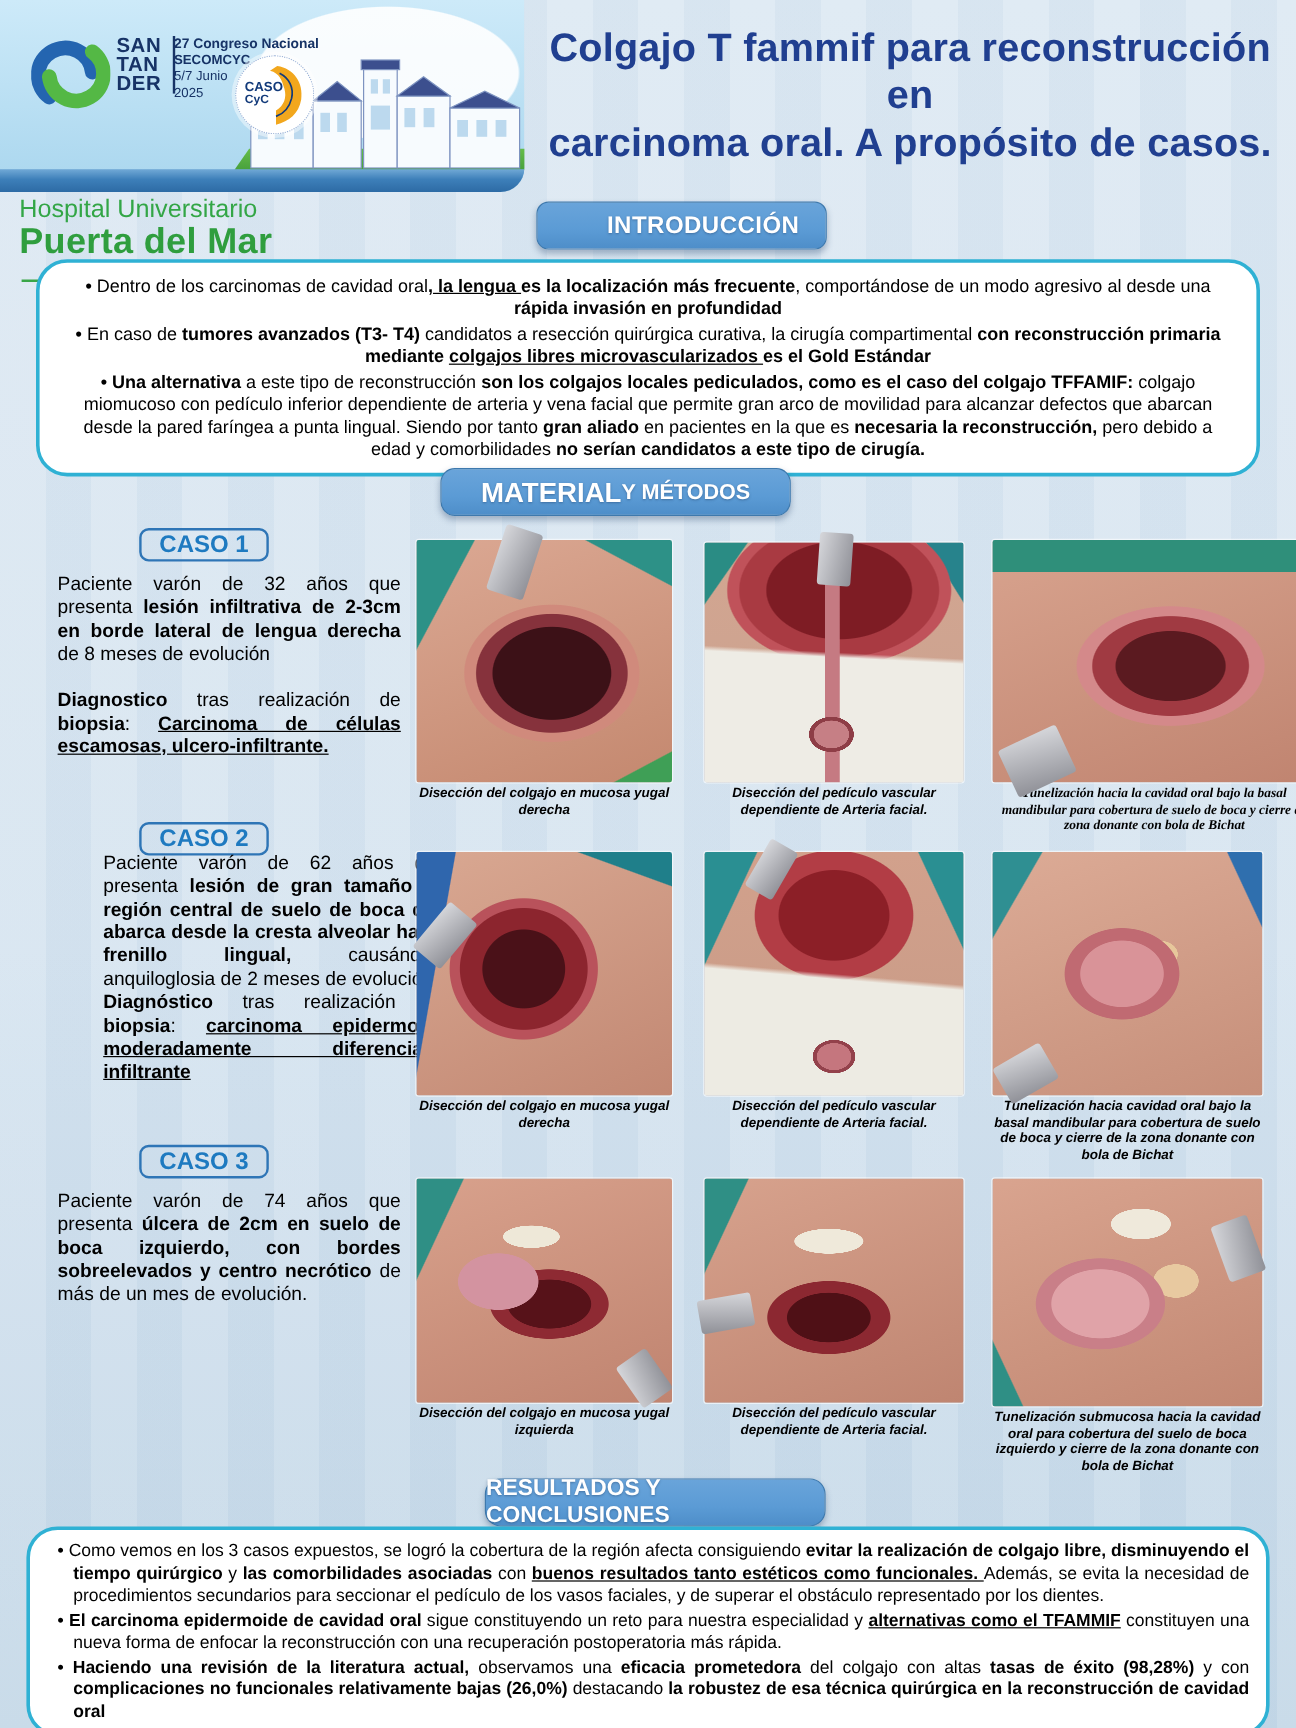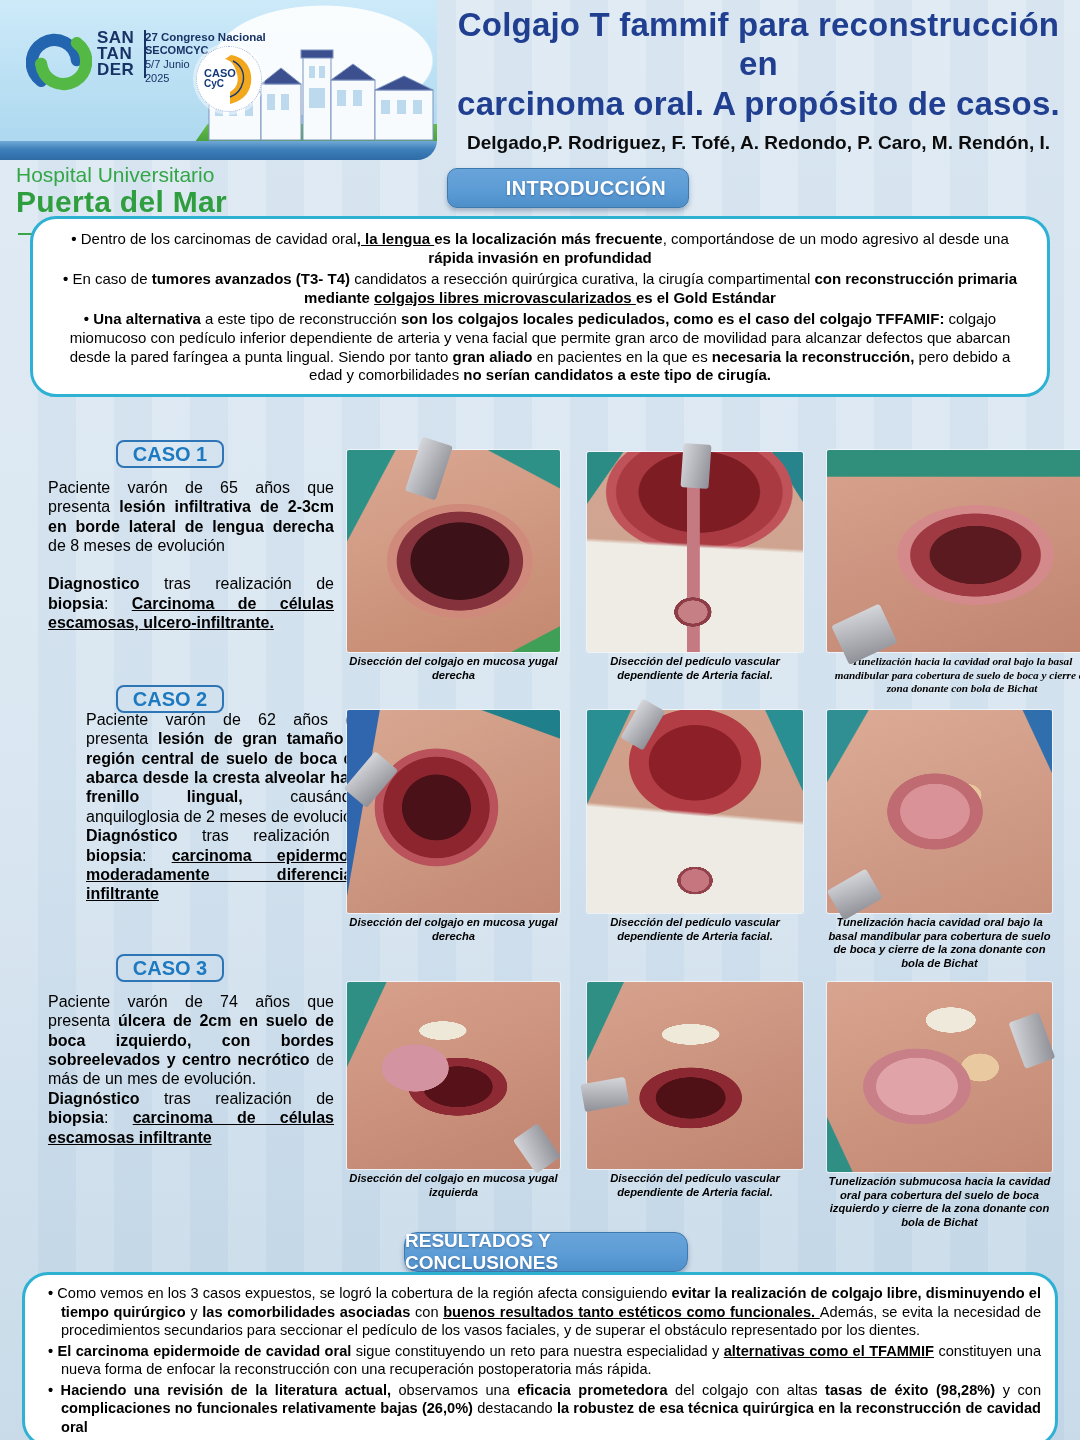--- a/index.html
+++ b/index.html
@@ -197,64 +197,66 @@
         <path d="M36 14 C44 18 48 26 46 35 C44 43 39 48 33 50" fill="none" stroke="#123a7a" stroke-width="1.4"></path>
       </svg>
       <div class="st"><span>CASO</span><small>CyC</small></div>
     </div>
     <div class="band"></div>
   </div>
 
   <div class="titlezone">
     <div class="ptitle">Colgajo T fammif para  reconstrucción en</div>
     <div class="ptitle">carcinoma oral. A propósito de casos.</div>
-    <div class="authors">Delgado,P. Rodriguez, F. Tofé, A. Redondo, P. Caro, M. Rendón, I.</div>
   </div>
 
   <div class="hosp">
     <div class="h1">Hospital Universitario</div>
     <div class="h2">Puerta del Mar</div>
     <svg width="250" height="26" viewBox="0 0 250 26">
       <path d="M2 16 H150 l5 -12 l7 22 l5 -10 H248" fill="none" stroke="#3aa648" stroke-width="2.2" stroke-linejoin="round"></path>
     </svg>
   </div>
 
   <div class="shead sh-intro">
     <span>INTRODUCCIÓN</span>
   </div>
   <div class="panel panel-intro">
     <p class="ib"><span>Dentro de los carcinomas de cavidad oral</span><span style="font-weight: bold; text-decoration: underline;">, la lengua </span><span style="font-weight: bold;">es la localización más frecuente</span><span>, comportándose de un modo agresivo al desde una </span><span style="font-weight: bold;">rápida invasión en profundidad</span></p>
     <p class="ib"><span>En caso de </span><span style="font-weight: bold;">tumores avanzados (T3- T4)</span><span> candidatos a resección quirúrgica curativa,  la cirugía compartimental </span><span style="font-weight: bold;">con reconstrucción primaria mediante </span><span style="font-weight: bold; text-decoration: underline;">colgajos libres microvascularizados </span><span style="font-weight: bold;">es el Gold Estándar</span></p>
     <p class="ib"><span style="font-weight: bold;">Una alternativa</span><span> a este tipo de reconstrucción </span><span style="font-weight: bold;">son los colgajos locales pediculados, como es el caso del colgajo TFFAMIF:</span><span> colgajo miomucoso con pedículo inferior dependiente de arteria y vena facial que permite gran arco de movilidad para alcanzar defectos que abarcan desde la pared faríngea a punta lingual. Siendo por tanto </span><span style="font-weight: bold;">gran aliado</span><span> en pacientes en la que es </span><span style="font-weight: bold;">necesaria la reconstrucción,</span><span> pero debido a edad y  comorbilidades </span><span style="font-weight: bold;">no serían candidatos a este tipo de cirugía.</span></p>
   </div>
 
+  <div class="shead sh-mat">
+    <span>MATERIAL</span>
+      <span class="tail"> Y MÉTODOS</span>
+  </div>
 
   <div class="claybl" style="top:440px;">
       <span>CASO 1</span>
     </div>
   <div class="ctext" style="top:478px;">
-    <p><span>Paciente varón de 65 años que presenta </span><span style="font-weight: bold;">lesión infiltrativa de 2-3cm en borde lateral de lengua derecha</span><span> de 8 meses de evolución</span></p>
+    <p><span>Paciente varón de 32 años que presenta </span><span style="font-weight: bold;">lesión infiltrativa de 2-3cm en borde lateral de lengua derecha</span><span> de 8 meses de evolución</span></p>
     <div class="gap"></div>
     <p><span style="font-weight: bold;">Diagnostico</span><span> tras realización de </span><span style="font-weight: bold;">biopsia</span><span>: </span><span style="font-weight: bold; text-decoration: underline;">Carcinoma de células escamosas, ulcero-infiltrante.</span></p>
   </div>
 
   <div class="claybl" style="top:685px;">
       <span>CASO 2</span>
     </div>
   <div class="ctext" style="top:710px;margin-left:38px;">
     <p><span>Paciente varón de 62 años que presenta </span><span style="font-weight: bold;">lesión de gran tamaño en región central  de suelo de boca que abarca desde la cresta alveolar hasta frenillo lingual,</span><span> causándole anquiloglosia de 2 meses de evolución.</span></p>
     <p><span style="font-weight: bold;">Diagnóstico</span><span> tras realización de </span><span style="font-weight: bold;">biopsia</span><span>: </span><span style="font-weight: bold; text-decoration: underline;">carcinoma epidermoide moderadamente diferenciado infiltrante</span></p>
   </div>
 
   <div class="claybl" style="top:954px;">
       <span>CASO 3</span>
     </div>
   <div class="ctext" style="top:992px;">
     <p><span>Paciente varón de 74 años que presenta </span><span style="font-weight: bold;">úlcera de 2cm en suelo de boca izquierdo, con bordes sobreelevados y centro necrótico</span><span> de más de un mes de evolución.</span></p>
-    <p><span style="font-weight: bold;">Diagnóstico</span><span> tras realización de </span><span style="font-weight: bold;">biopsia</span><span>: </span><span style="font-weight: bold; text-decoration: underline;">carcinoma de células escamosas infiltrante</span></p>
   </div>
 
   <div class="fig" style="left:347px;top:450px;width:213px;">
     <div class="photo p1" style="height:202px;"></div>
     <div class="cap">Disección del colgajo en mucosa yugal derecha</div>
   </div>
   <div class="fig" style="left:587px;top:452px;width:216px;">
     <div class="photo p2" style="height:200px;"></div>
     <div class="cap">Disección del pedículo vascular dependiente de Arteria facial.</div>
   </div>

